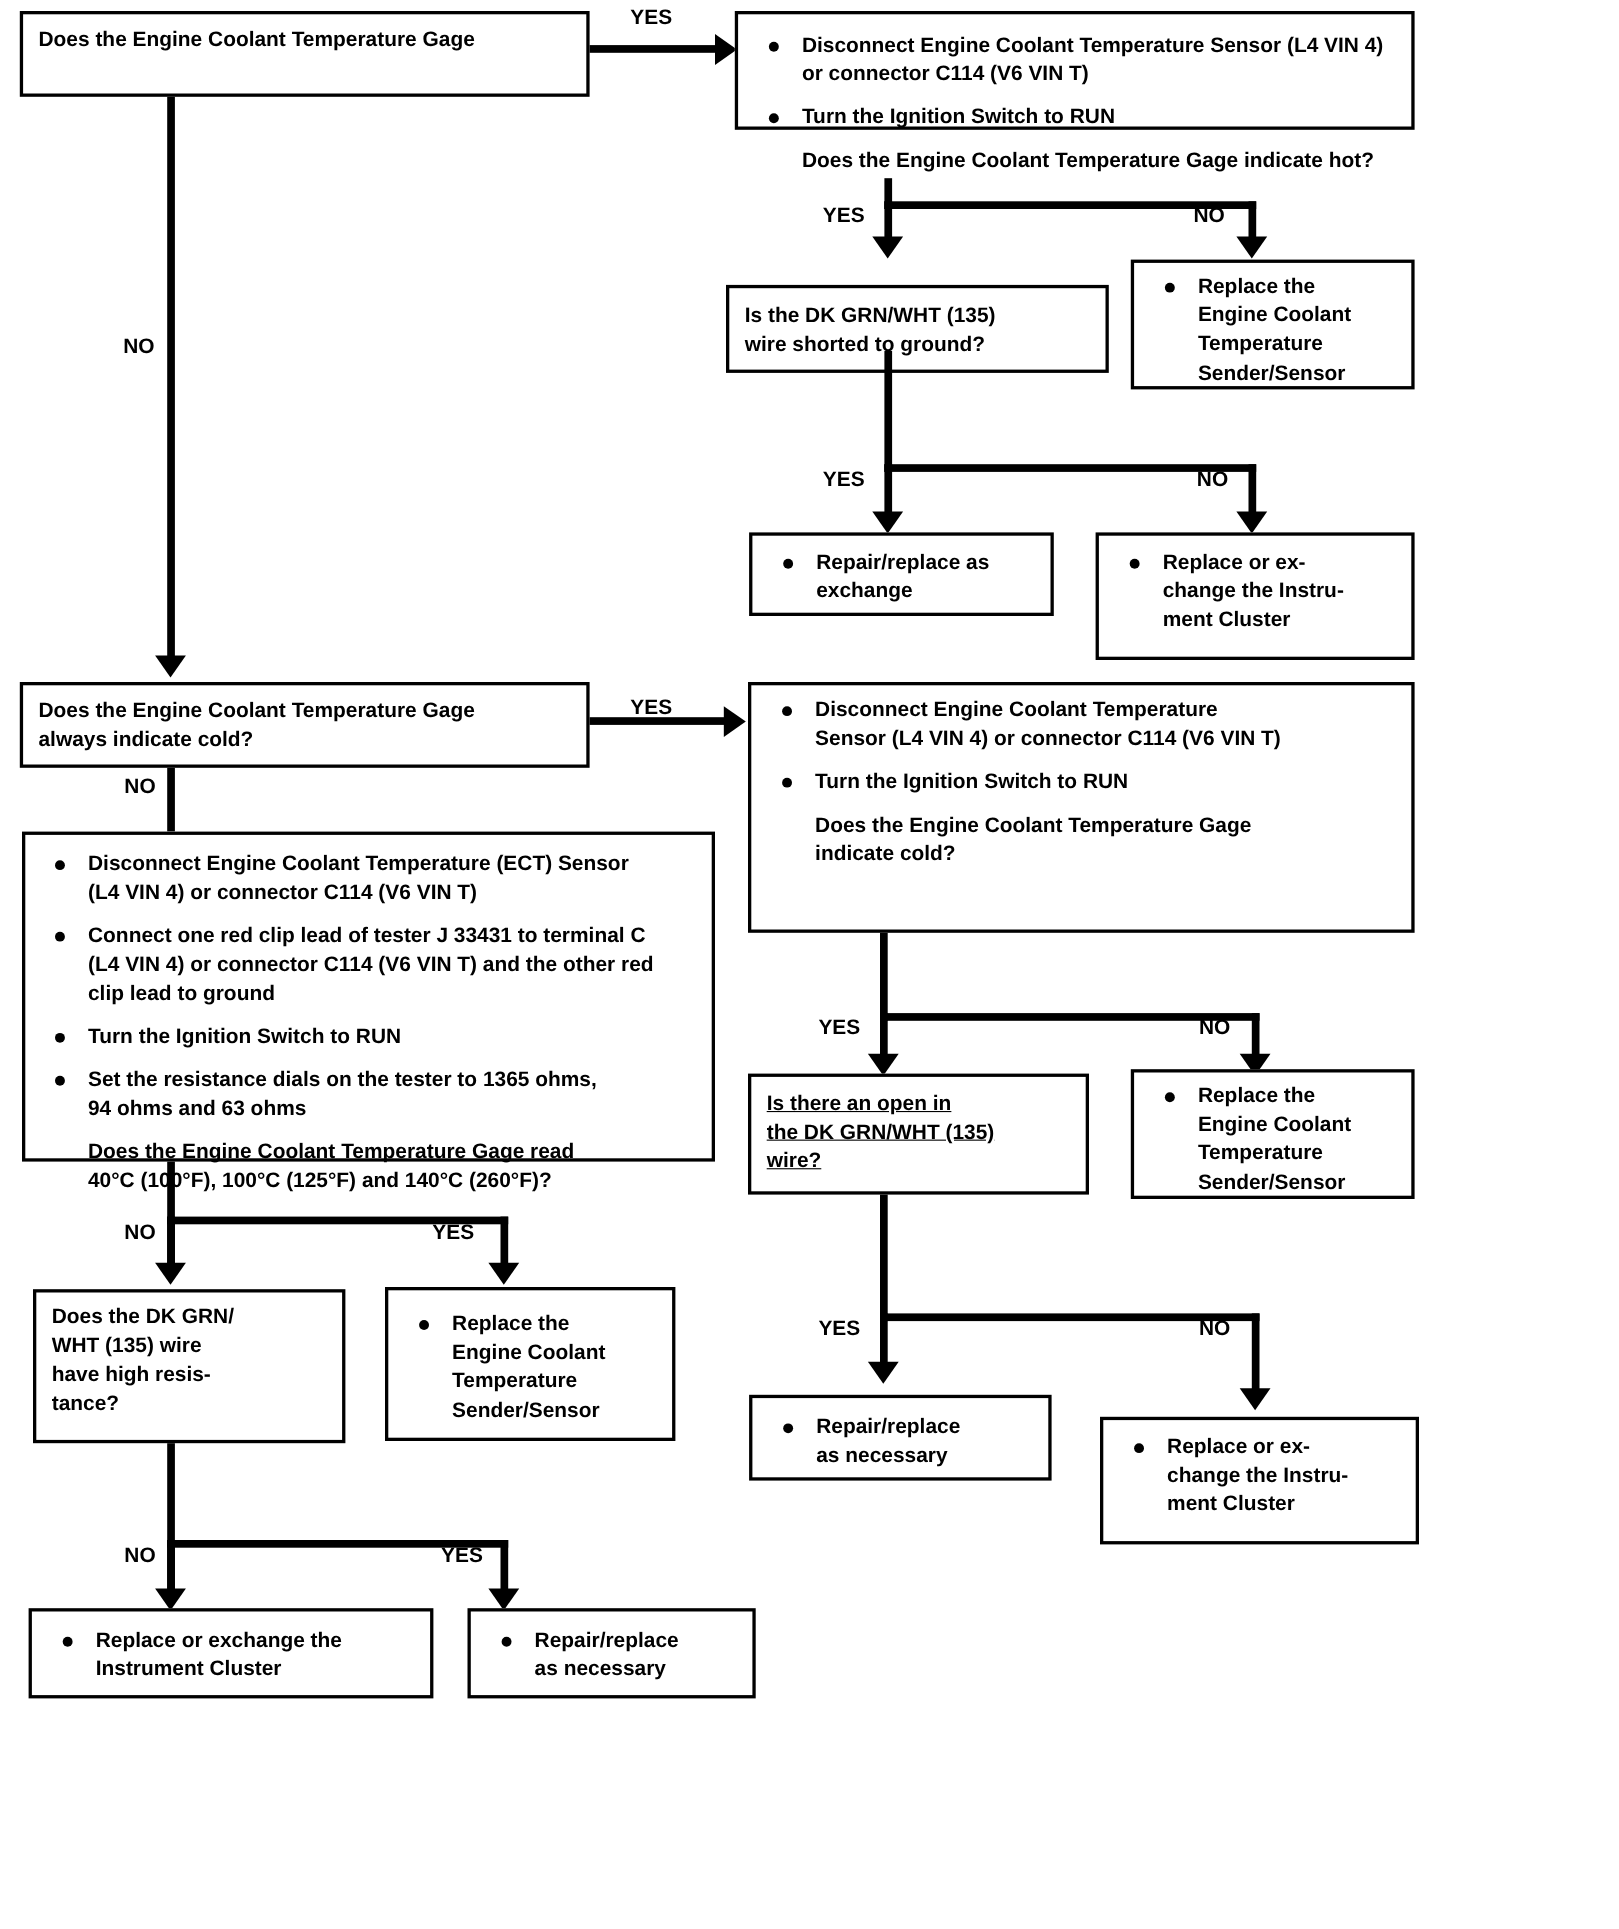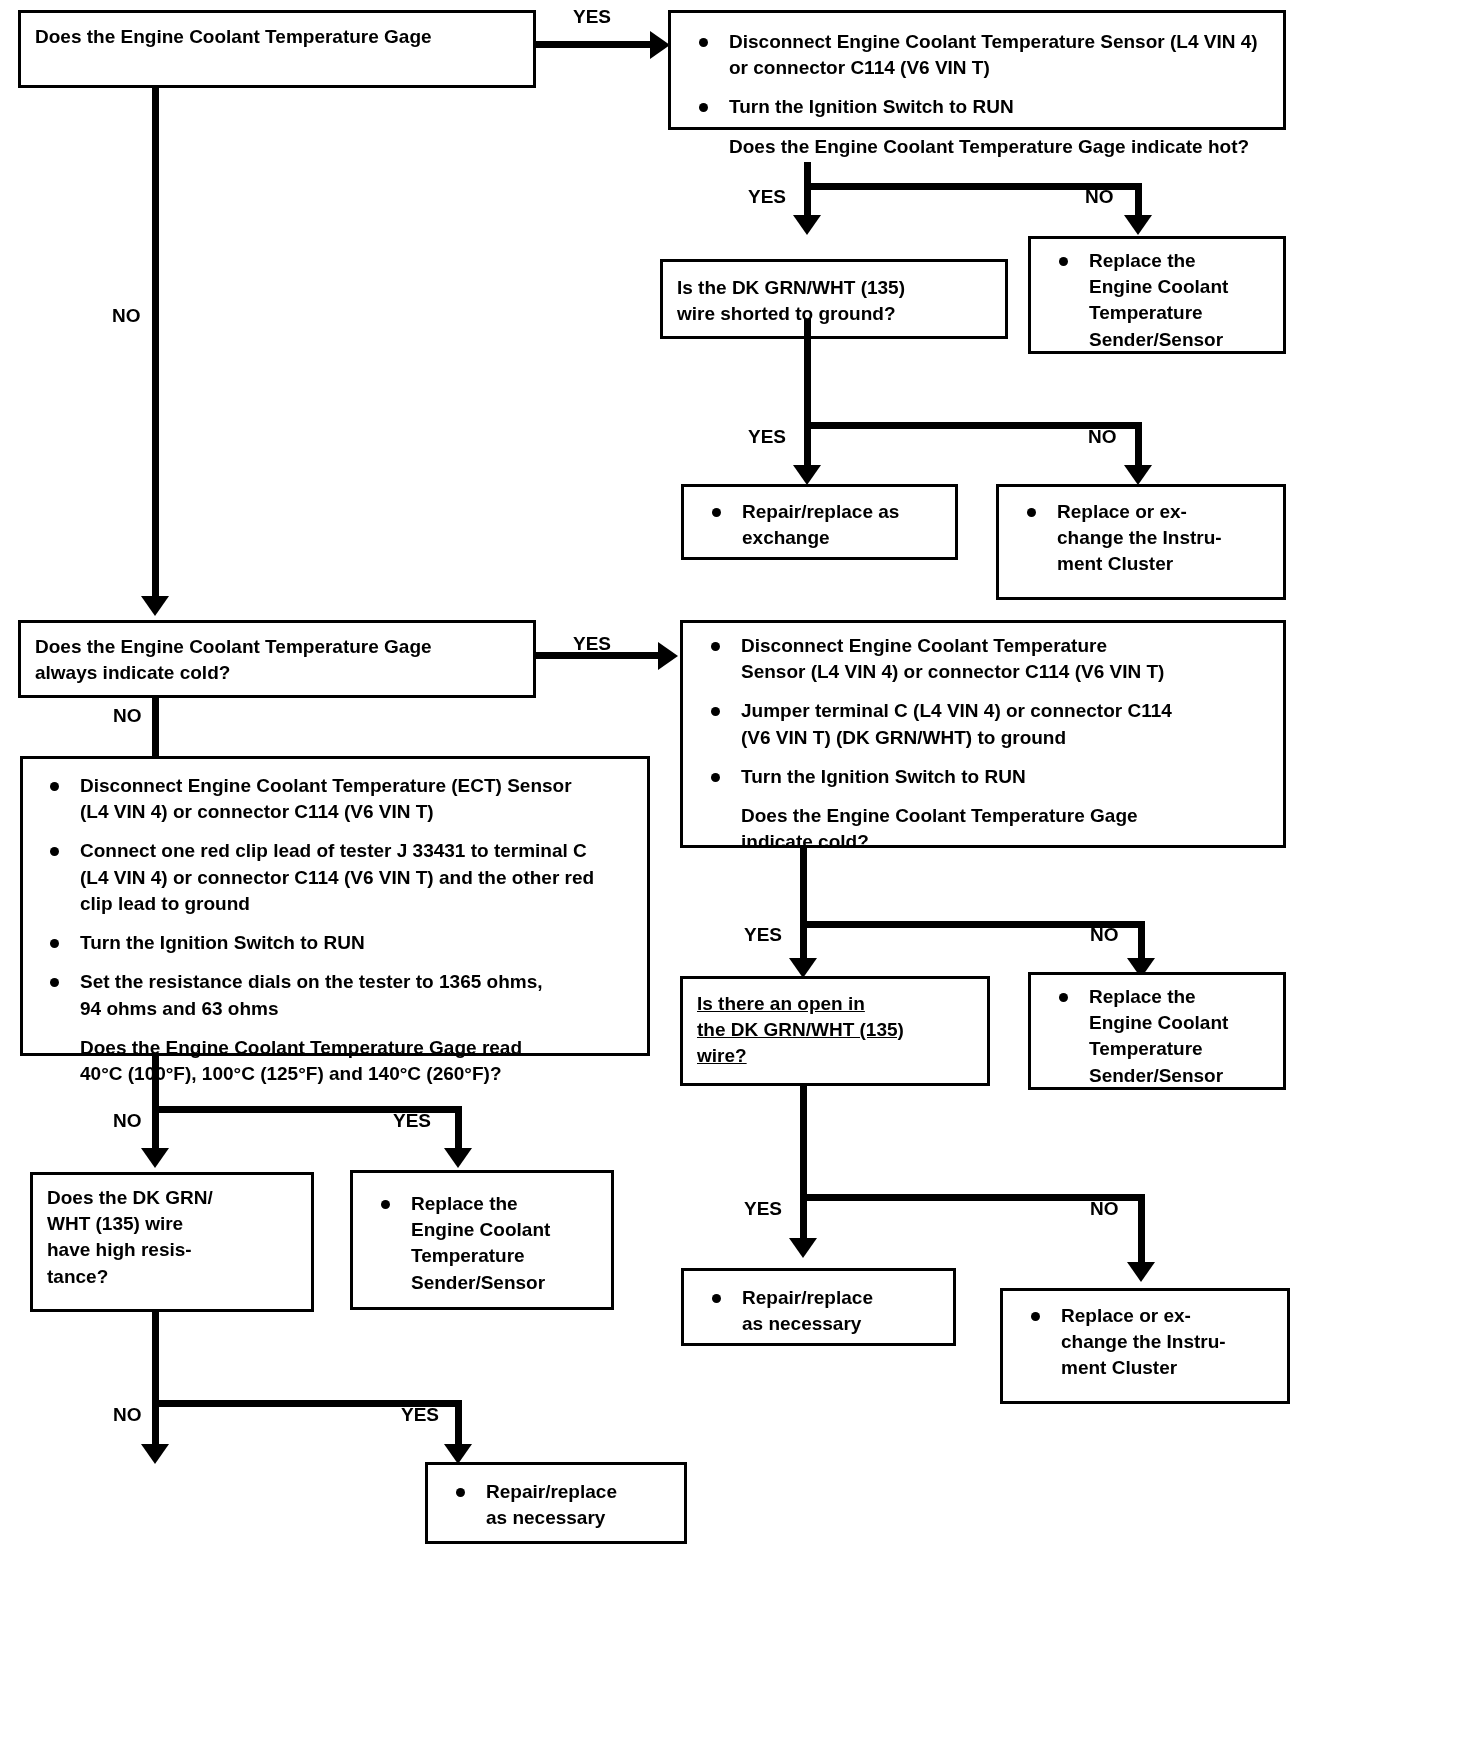--- a/index.html
+++ b/index.html
@@ -99,21 +99,21 @@
   </div>
 
   <div class="hline" style="left:536px; top:41px; width:120px; height:7px;"></div>
   <div class="arrow-r" style="left:650px; top:31px;"></div>
   <div class="lbl" style="left:573px; top:6px;">YES</div>
 
   <div class="vline" style="left:152px; top:88px; width:7px; height:510px;"></div>
   <div class="arrow-d" style="left:141px; top:596px;"></div>
   <div class="lbl" style="left:112px; top:305px;">NO</div>
 
-  <div class="box" style="left:668px; top:10px; width:618px; height:120px;">
+  <div class="box" style="left:668px; top:10px; width:618px; height:108px;">
     <div class="pad" style="padding-top:16px;">
       <ul class="bullets">
         <li class="bul">
           <span class="plain-line">Disconnect Engine Coolant Temperature Sensor (L4 VIN 4)</span>
           <span class="plain-line">or connector C114 (V6 VIN T)</span>
         </li>
         <li class="bul">
           <span class="plain-line">Turn the Ignition Switch to RUN</span>
         </li>
         <li class="nb">
@@ -199,24 +199,20 @@
   <div class="lbl" style="left:113px; top:705px;">NO</div>
 
   <div class="box" style="left:680px; top:620px; width:606px; height:228px;">
     <div class="pad" style="">
       <ul class="bullets">
         <li class="bul">
           <span class="plain-line">Disconnect Engine Coolant Temperature</span>
           <span class="plain-line">Sensor (L4 VIN 4) or connector C114 (V6 VIN T)</span>
         </li>
         <li class="bul">
-          <span class="plain-line">Jumper terminal C (L4 VIN 4) or connector C114</span>
-          <span class="plain-line">(V6 VIN T) (DK GRN/WHT) to ground</span>
-        </li>
-        <li class="bul">
           <span class="plain-line">Turn the Ignition Switch to RUN</span>
         </li>
         <li class="nb">
           <span class="plain-line">Does the Engine Coolant Temperature Gage</span>
           <span class="plain-line">indicate cold?</span>
         </li>
       </ul>
     </div>
   </div>
 
@@ -342,20 +338,30 @@
 
   <div class="vline" style="left:152px; top:1312px; width:7px; height:140px;"></div>
   <div class="hline" style="left:152px; top:1400px; width:310px; height:7px;"></div>
   <div class="vline" style="left:152px; top:1400px; width:7px; height:52px;"></div>
   <div class="arrow-d" style="left:141px; top:1444px;"></div>
   <div class="lbl" style="left:113px; top:1404px;">NO</div>
   <div class="vline" style="left:455px; top:1400px; width:7px; height:52px;"></div>
   <div class="arrow-d" style="left:444px; top:1444px;"></div>
   <div class="lbl" style="left:401px; top:1404px;">YES</div>
 
+  <div class="box" style="left:26px; top:1462px; width:368px; height:82px;">
+    <div class="pad" style="padding-top:14px;">
+      <ul class="bullets">
+        <li class="bul">
+          <span class="plain-line">Replace or exchange the</span>
+          <span class="plain-line">Instrument Cluster</span>
+        </li>
+      </ul>
+    </div>
+  </div>
 
   <div class="box" style="left:425px; top:1462px; width:262px; height:82px;">
     <div class="pad" style="padding-top:14px;">
       <ul class="bullets">
         <li class="bul">
           <span class="plain-line">Repair/replace</span>
           <span class="plain-line">as necessary</span>
         </li>
       </ul>
     </div>

